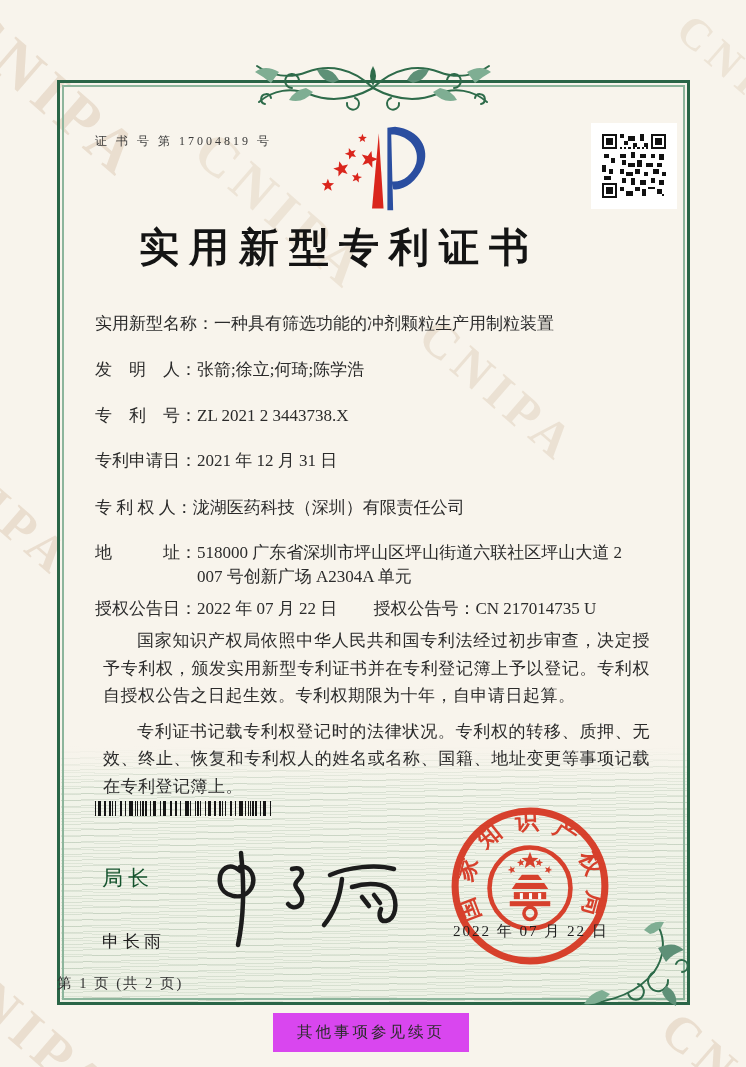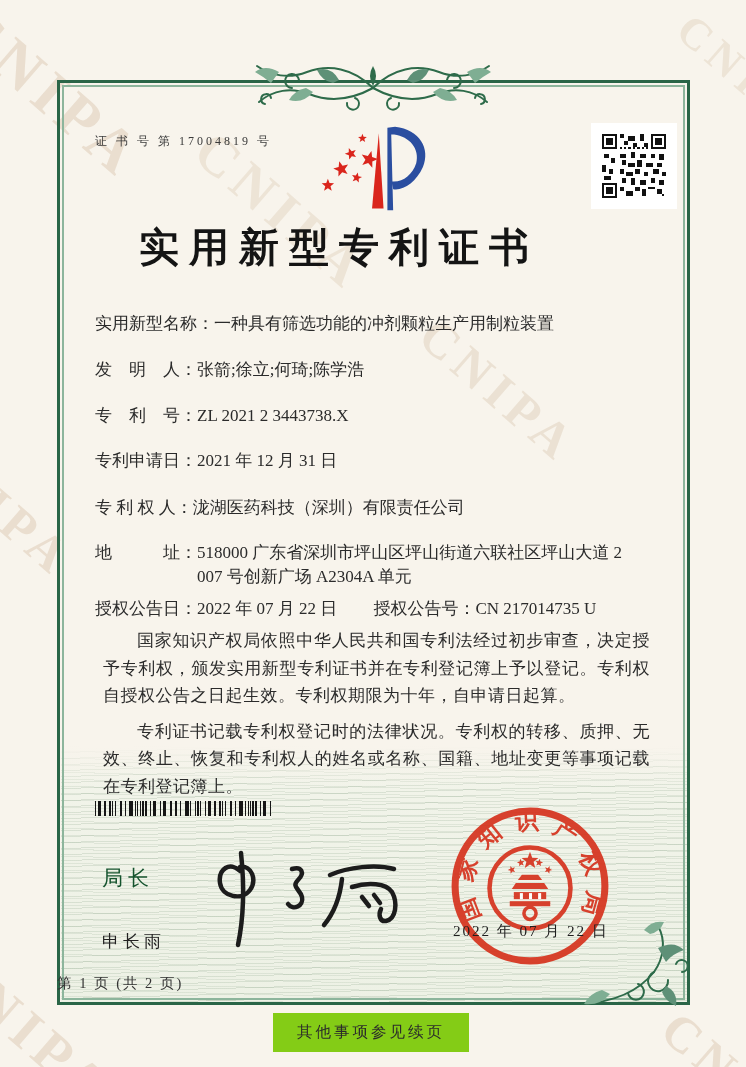--- a/index.html
+++ b/index.html
@@ -84,21 +84,21 @@
     font-size:17px; letter-spacing:4px; color:#222;margin-top:32px;
   }
   .signature{position:absolute; z-index:5; left:210px; top:845px;}
   .seal{position:absolute; z-index:5; left:447px; top:803px;}
   .page-info{
     position:absolute; z-index:4; left:57px; top:974px; width:633px;
     text-align:left; font-size:14.5px; letter-spacing:2px; color:#333;
   }
   .continuation{
     position:absolute; z-index:4; left:273px; top:1013px;
-    background:#84cc16; padding:9px 24px;
+    background:#d946ef; padding:9px 24px;
     font-size:15.5px; letter-spacing:3px; color:#2b2b2b;
   }
 </style>
 </head>
 <body>
 
 <div class="page">
 
   <div class="wm" style="left:-14px;top:-10px;font-size:62px;">CNIPA</div>
   <div class="wm" style="left:224px;top:118px;font-size:56px;color:rgba(196,166,132,0.20);">CNIPA</div>

